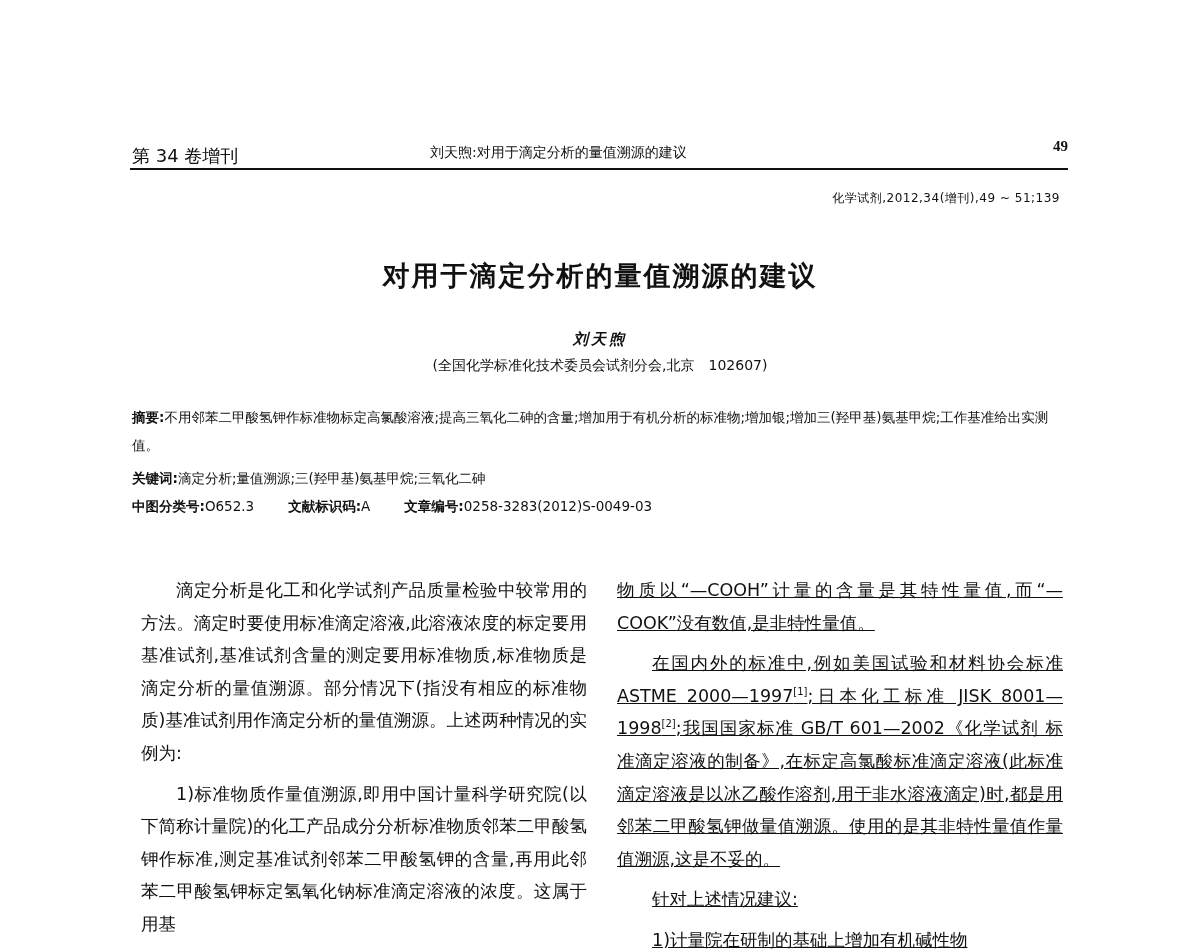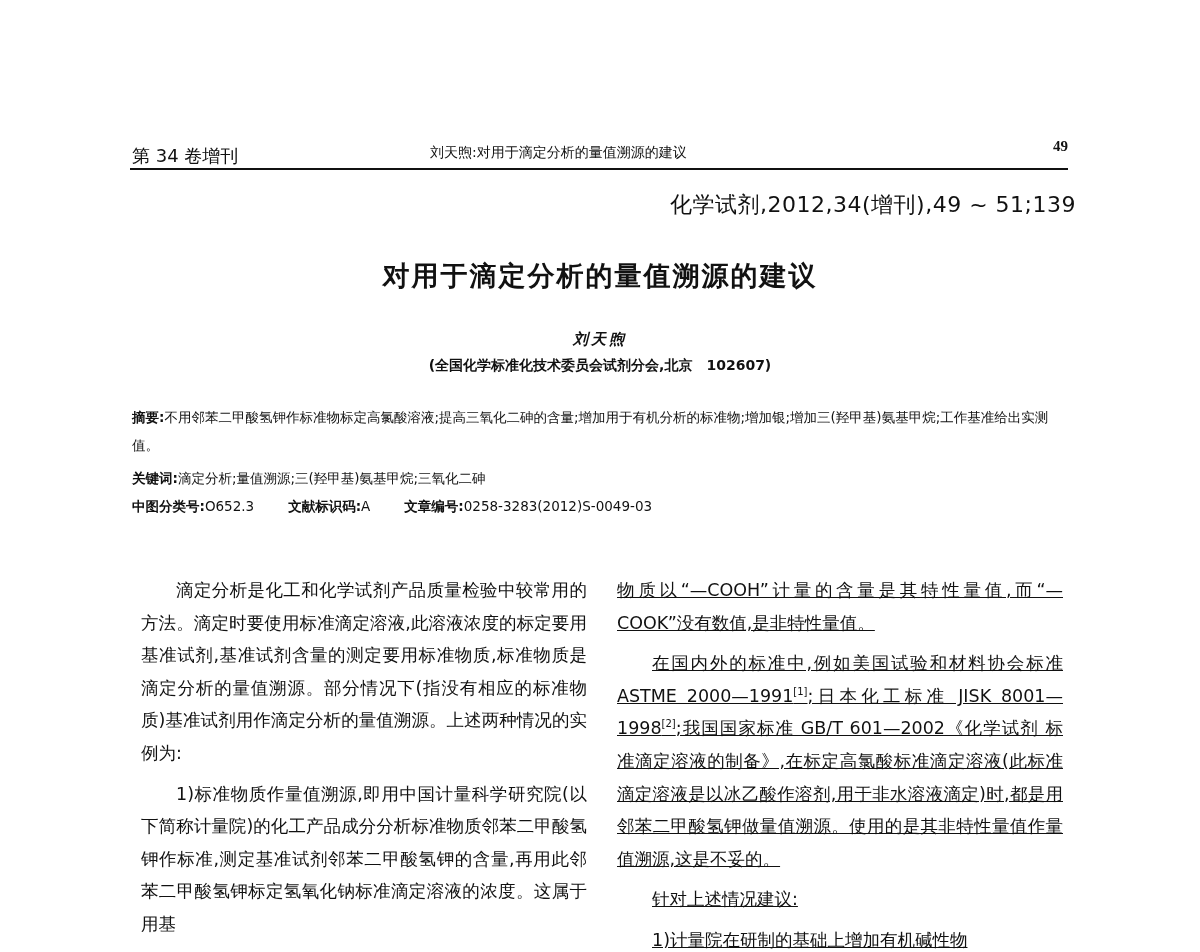--- a/index.html
+++ b/index.html
@@ -8,28 +8,28 @@
     font-family: "DejaVu Serif", "Liberation Serif", serif; color: #111111;
   }
   .abs { position: absolute; }
   .running-head {
     left: 130px; top: 140px; width: 938px; height: 28px;
     border-bottom: 2px solid #111;
   }
   .rh-left { position: absolute; left: 2px; top: 4px; font-size: 18px; font-family: "DejaVu Sans", sans-serif; }
   .rh-center { position: absolute; left: 300px; top: 4px; font-size: 14px; font-family: "DejaVu Sans", sans-serif; }
   .rh-right { position: absolute; right: 0; top: -2px; font-size: 15px; font-weight: bold; font-family: "Liberation Serif", serif; }
-  .citation { right: 124px; top: 190px; font-size: 22px; letter-spacing: 0.5px; font-family: "DejaVu Sans", sans-serif; text-align: right; }
+  .citation { right: 140px; top: 190px; font-size: 12px; letter-spacing: 0.5px; font-family: "DejaVu Sans", sans-serif; text-align: right; }
   .title {
     left: 0; width: 1200px; top: 258px; text-align: center;
     font-size: 27px; font-weight: bold; letter-spacing: 2px;
     font-family: "DejaVu Sans", sans-serif;
   }
   .author { left: 0; width: 1200px; top: 330px; text-align: center; font-size: 15px; font-weight: bold; letter-spacing: 3px; font-family: "DejaVu Sans", sans-serif; font-style: italic; }
-  .affil { left: 0; width: 1200px; top: 357px; text-align: center; font-size: 14px; font-family: "DejaVu Sans", sans-serif; font-weight: bold; }
+  .affil { left: 0; width: 1200px; top: 357px; text-align: center; font-size: 14px; font-family: "DejaVu Sans", sans-serif; }
   .affil .zip { margin-left: 14px; }
   .meta { left: 132px; width: 940px; font-size: 13.5px; line-height: 28px; font-family: "DejaVu Sans", sans-serif; }
   .meta .label { font-weight: bold; }
   .abstract { top: 403px; }
   .keywords { top: 464px; }
   .classline { top: 492px; }
   .classline span.gap { display: inline-block; width: 34px; }
   .col {
     top: 566px; width: 462px; font-size: 17.5px; line-height: 32.6px;
     font-family: "DejaVu Sans", sans-serif; text-align: justify;
@@ -71,16 +71,16 @@
   <span class="label">中图分类号:</span><span>O652.3</span><span class="gap"></span><span class="label">文献标识码:</span><span>A</span><span class="gap"></span><span class="label">文章编号:</span><span>0258-3283(2012)S-0049-03</span>
 </div>
 
 <div class="abs col col-left">
   <p class="indent">滴定分析是化工和化学试剂产品质量检验中较常用的方法。滴定时要使用标准滴定溶液,此溶液浓度的标定要用基准试剂,基准试剂含量的测定要用标准物质,标准物质是滴定分析的量值溯源。部分情况下(指没有相应的标准物质)基准试剂用作滴定分析的量值溯源。上述两种情况的实例为:</p>
   <p class="indent">1)标准物质作量值溯源,即用中国计量科学研究院(以下简称计量院)的化工产品成分分析标准物质邻苯二甲酸氢钾作标准,测定基准试剂邻苯二甲酸氢钾的含量,再用此邻苯二甲酸氢钾标定氢氧化钠标准滴定溶液的浓度。这属于用基</p>
 </div>
 
 <div class="abs col col-right">
   <p>物质以“—COOH”计量的含量是其特性量值,而“—COOK”没有数值,是非特性量值。</p>
-  <p class="indent"><span>在国内外的标准中,例如美国试验和材料协会标准 ASTME 2000—1991</span><sup>[1]</sup><span>;日本化工标准 JISK 8001—1998</span><sup>[2]</sup><span>;我国国家标准 GB/T 601—2002《化学试剂 标准滴定溶液的制备》,在标定高氯酸标准滴定溶液(此标准滴定溶液是以冰乙酸作溶剂,用于非水溶液滴定)时,都是用邻苯二甲酸氢钾做量值溯源。使用的是其非特性量值作量值溯源,这是不妥的。</span></p>
+  <p class="indent"><span>在国内外的标准中,例如美国试验和材料协会标准 ASTME 2000—1997</span><sup>[1]</sup><span>;日本化工标准 JISK 8001—1998</span><sup>[2]</sup><span>;我国国家标准 GB/T 601—2002《化学试剂 标准滴定溶液的制备》,在标定高氯酸标准滴定溶液(此标准滴定溶液是以冰乙酸作溶剂,用于非水溶液滴定)时,都是用邻苯二甲酸氢钾做量值溯源。使用的是其非特性量值作量值溯源,这是不妥的。</span></p>
   <p class="indent">针对上述情况建议:</p>
   <p class="indent">1)计量院在研制的基础上增加有机碱性物</p>
 </div>
 
 </body></html>

